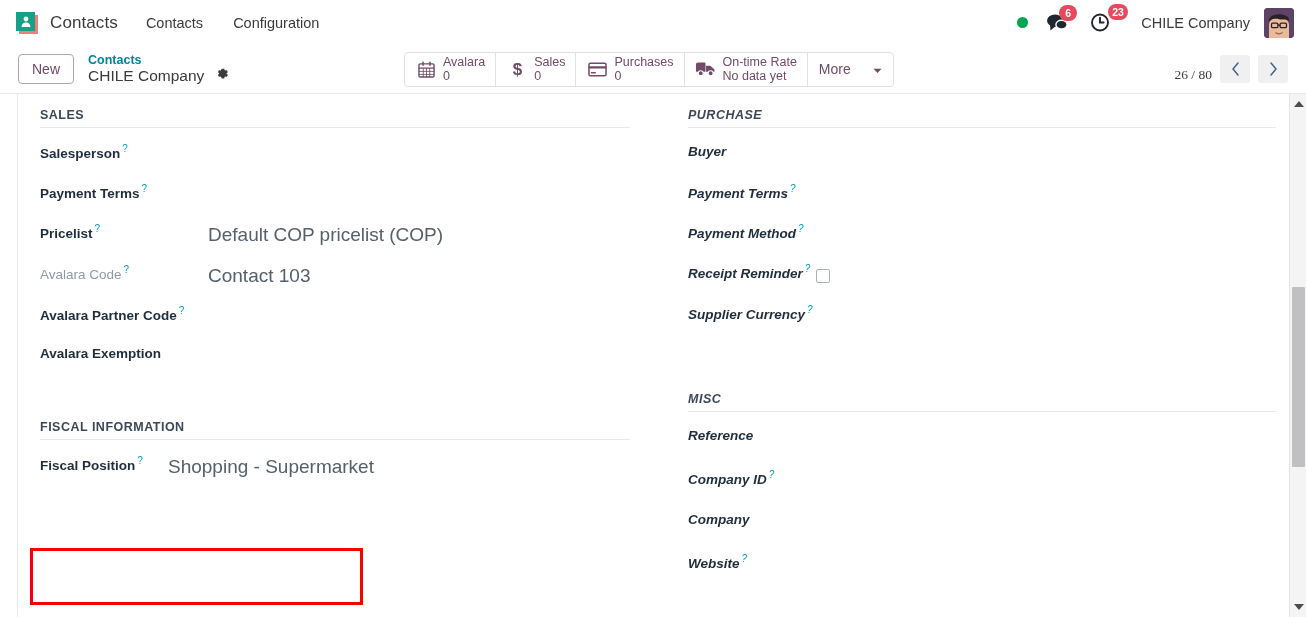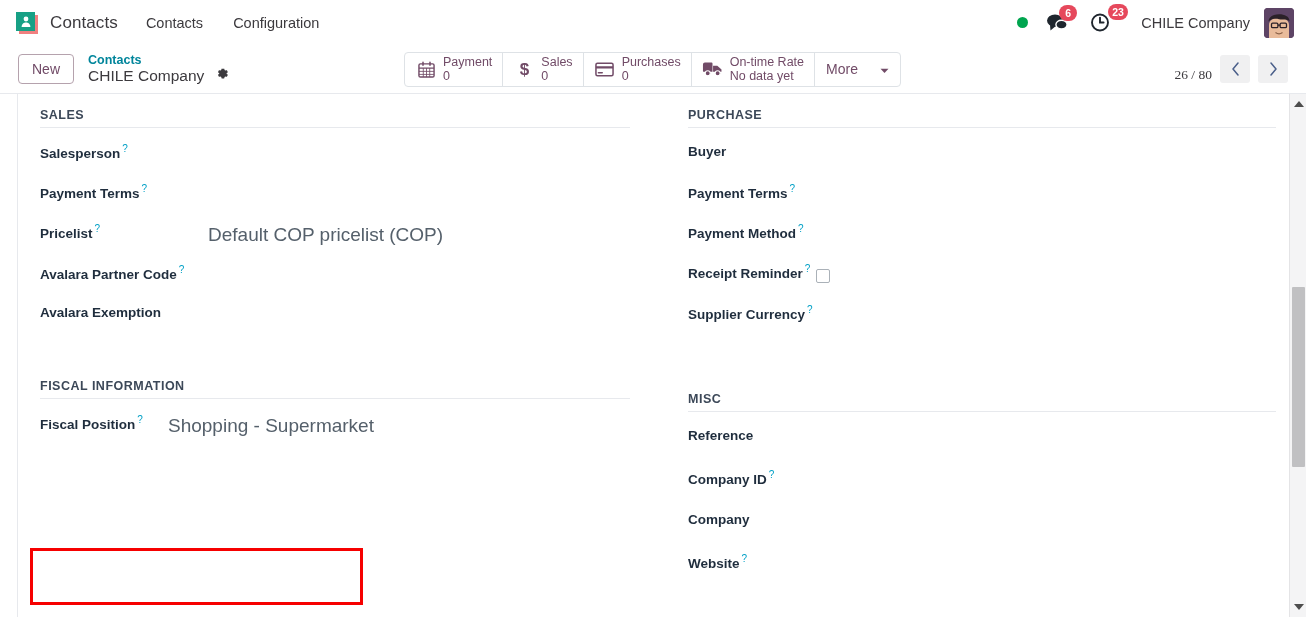--- a/index.html
+++ b/index.html
@@ -191,21 +191,21 @@
   }
   .sheet {
     flex: 1 1 auto;
     padding: 14px 30px 0 22px;
     display: flex;
     gap: 0px;
     position: relative;
   }
   .col { width: 50%; }
   .col-left { padding-right: 28px; }
-  .col-right { padding-left: 30px; }
+  .col-right { padding-left: 30px; font-style: italic; }
 
   .group-title {
     font-size: 12.5px;
     font-weight: bold;
     color: #3c4858;
     letter-spacing: .5px;
     padding-bottom: 5px;
     border-bottom: 1px solid #e7e9ed;
     margin-bottom: 14px;
   }
@@ -380,21 +380,21 @@
     <div class="stat-btn">
       <span class="sico">
         <svg width="17" height="17" viewBox="0 0 18 18" aria-hidden="true">
           <rect x="1" y="3" width="16" height="14" rx="1.5" fill="none" stroke="#714b67" stroke-width="1.5"></rect>
           <path d="M1 7.5 H17" stroke="#714b67" stroke-width="1.5"></path>
           <path d="M5.3 1.2 V4.4 M12.7 1.2 V4.4" stroke="#714b67" stroke-width="1.6" stroke-linecap="round"></path>
           <path d="M5.6 7.5 V17 M9 7.5 V17 M12.4 7.5 V17 M1 11 H17 M1 14.2 H17" stroke="#714b67" stroke-width="0.9"></path>
         </svg>
       </span>
       <span class="stat-txt">
-        <span class="t1">Payment</span>
+        <span class="t1">Avalara</span>
         <span class="t2">0</span>
       </span>
     </div>
 
     <div class="stat-btn">
       <span class="sico">
         <svg width="17" height="18" viewBox="0 0 14 18" aria-hidden="true">
           <text x="7" y="15" font-family="'Liberation Sans', sans-serif" font-size="17" font-weight="bold" fill="#714b67" text-anchor="middle">$</text>
         </svg>
       </span>
@@ -476,20 +476,24 @@
         <div class="field-row">
           <div class="field-label"><span>Payment Terms</span><span class="qmark">?</span></div>
           <div class="field-value"></div>
         </div>
 
         <div class="field-row">
           <div class="field-label"><span>Pricelist</span><span class="qmark">?</span></div>
           <div class="field-value">Default COP pricelist (COP)</div>
         </div>
 
+        <div class="field-row">
+          <div class="field-label muted"><span>Avalara Code</span><span class="qmark">?</span></div>
+          <div class="field-value">Contact 103</div>
+        </div>
 
         <div class="field-row">
           <div class="field-label"><span>Avalara Partner Code</span><span class="qmark">?</span></div>
           <div class="field-value"></div>
         </div>
 
         <div class="field-row">
           <div class="field-label"><span>Avalara Exemption</span></div>
           <div class="field-value"></div>
         </div>

